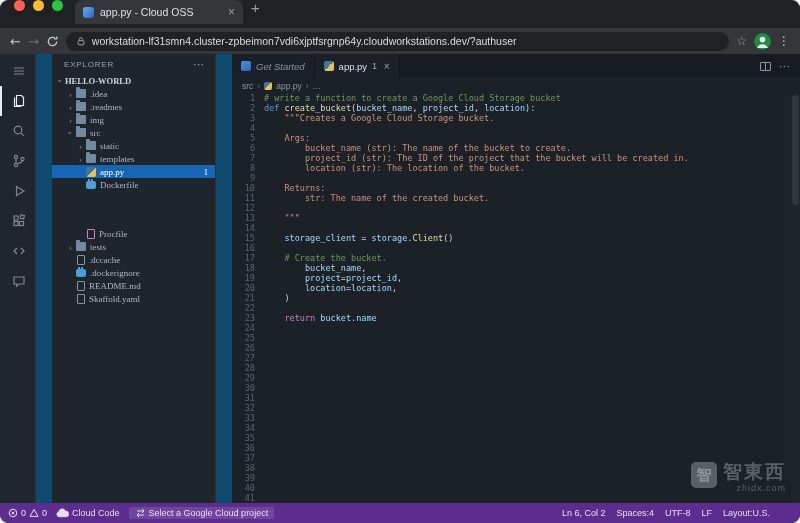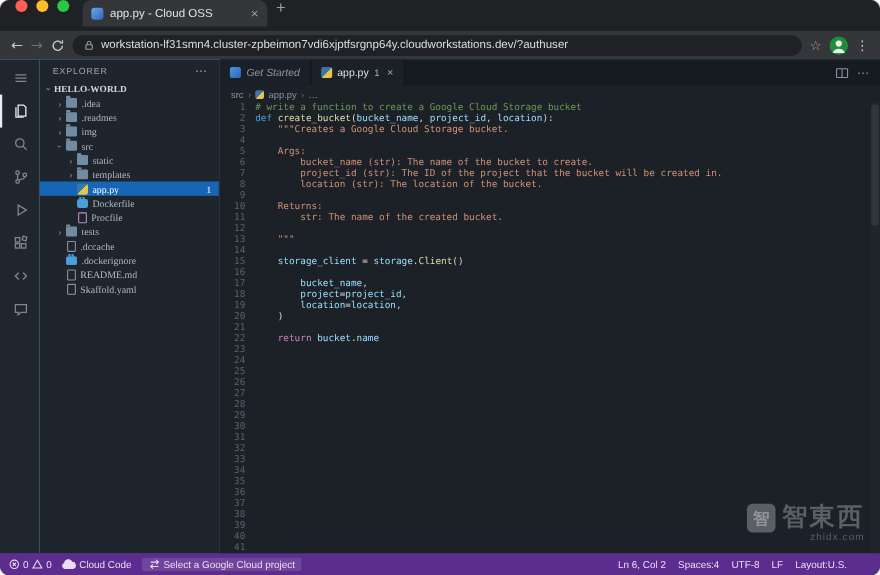--- a/index.html
+++ b/index.html
@@ -20,21 +20,21 @@
   .toolbar { height: 26px; background: #35363a; display: flex; align-items: center; gap: 7px; padding: 0 10px; flex-shrink: 0; }
   .nav-btn { color: #c7cbd1; font-size: 13px; line-height: 1; font-family: "DejaVu Sans", sans-serif; }
   .nav-btn.disabled { color: #6e7176; }
   .omnibox { flex: 1; height: 19px; background: #202124; border-radius: 10px; display: flex; align-items: center; gap: 6px; padding: 0 10px; color: #dadce0; font-size: 10.5px; min-width: 0; }
   .omnibox .url { white-space: nowrap; overflow: hidden; text-overflow: ellipsis; }
   .star { color: #9aa0a6; font-size: 12px; font-family: "DejaVu Sans", sans-serif; }
   .kebab { color: #c7cbd1; font-size: 12px; font-family: "DejaVu Sans", sans-serif; letter-spacing: 0; }
   .avatar { width: 17px; height: 17px; border-radius: 50%; overflow: hidden; flex-shrink: 0; }
 
   
-  .app { flex: 1; display: flex; min-height: 0; background: #7dd3fc; }
+  .app { flex: 1; display: flex; min-height: 0; background: #0c4a6e; gap: 16px; }
   .activity-bar { width: 36px; background: #20262d; border-right: 1px solid rgba(255,255,255,0.06); display: flex; flex-direction: column; align-items: stretch; padding-top: 2px; flex-shrink: 0; }
   .act-item { height: 30px; display: flex; align-items: center; justify-content: center; border-left: 2px solid transparent; }
   .act-item svg { stroke: #7c8690; }
   .act-item.active { border-left-color: #e6edf3; }
   .act-item.active svg { stroke: #e6edf3; }
 
   .sidebar { width: 164px; background: #1f252c; border-right: 1px solid rgba(255,255,255,0.06); display: flex; flex-direction: column; flex-shrink: 0; }
   .sidebar-header { height: 20px; display: flex; align-items: center; justify-content: space-between; padding: 0 10px 0 12px; color: #9da5ad; font-size: 8px; letter-spacing: 0.8px; }
   .sidebar-more { font-size: 11px; color: #9da5ad; font-family: "DejaVu Sans", sans-serif; }
   .tree { flex: 1; overflow: hidden; font-size: 9px; color: #aeb7c0; font-family: Liberation Serif, serif; }
@@ -80,21 +80,21 @@
   .code { flex: 1; overflow: hidden; }
   .code-line { height: 10px; line-height: 10px; white-space: pre; color: #d4d4d4; }
   .tk-c { color: #6a9955; } .tk-k { color: #569cd6; } .tk-r { color: #c586c0; }
   .tk-f { color: #dcdcaa; } .tk-v { color: #9cdcfe; } .tk-s { color: #ce9178; } .tk-p { color: #d4d4d4; }
   .scrollbar { width: 9px; flex-shrink: 0; background: rgba(255,255,255,0.02); }
   .scroll-thumb { margin: 2px 1px; height: 110px; background: rgba(255,255,255,0.08); border-radius: 3px; }
 
   .watermark { position: absolute; right: 14px; bottom: 10px; display: flex; align-items: flex-start; gap: 6px; opacity: 0.55; z-index: 5; }
   .wm-logo { width: 26px; height: 26px; border-radius: 5px; background: #8d9298; color: #f2f3f4; font-size: 15px; font-weight: bold; display: flex; align-items: center; justify-content: center; }
   .wm-text { display: flex; flex-direction: column; align-items: flex-end; color: #8d9298; }
-  .wm-name { font-size: 23px; font-weight: bold; letter-spacing: 2px; line-height: 1; }
+  .wm-name { font-size: 19px; font-weight: bold; letter-spacing: 2px; line-height: 1; }
   .wm-site { font-size: 9px; letter-spacing: 1px; margin-top: 2px; }
 
   .status-bar { height: 20px; background: #5c2d8e; display: flex; align-items: center; padding: 0 8px; color: #e9ddf6; font-size: 9px; gap: 9px; flex-shrink: 0; }
   .sb-item { display: flex; align-items: center; gap: 3px; white-space: nowrap; }
   .sb-item svg { stroke: #e9ddf6; }
   .sb-project { background: rgba(255,255,255,0.12); padding: 1px 6px; border-radius: 2px; }
   .sb-right { margin-left: auto; display: flex; align-items: center; gap: 11px; }
 </style>
 </head>
 <body>
@@ -237,21 +237,21 @@
             <span class="chev"></span>
             <span class="ticon icon-python"></span>
             <span class="tlabel">app.py</span>
             <span class="tbadge">1</span>
           </div>
           <div class="tree-row" style="padding-left: 24px;">
             <span class="chev"></span>
             <span class="ticon icon-docker"></span>
             <span class="tlabel">Dockerfile</span>
           </div>
-          <div class="tree-row" style="padding-left: 24px;">
+          <div class="tree-row" style="padding-left: 24px; margin-top: 36px;">
             <span class="chev"></span>
             <span class="ticon icon-proc"></span>
             <span class="tlabel">Procfile</span>
           </div>
           <div class="tree-row" style="padding-left: 14px;">
             <span class="chev">›</span>
             <span class="ticon icon-folder"></span>
             <span class="tlabel">tests</span>
           </div>
           <div class="tree-row" style="padding-left: 14px;">
@@ -358,20 +358,21 @@
             <div class="code-line"><span class="tk-s">        project_id (str): The ID of the project that the bucket will be created in.</span></div>
             <div class="code-line"><span class="tk-s">        location (str): The location of the bucket.</span></div>
             <div class="code-line">&nbsp;</div>
             <div class="code-line"><span class="tk-s">    Returns:</span></div>
             <div class="code-line"><span class="tk-s">        str: The name of the created bucket.</span></div>
             <div class="code-line">&nbsp;</div>
             <div class="code-line"><span class="tk-s">    """</span></div>
             <div class="code-line"><span class="tk-p">    </span></div>
             <div class="code-line"><span class="tk-p">    </span><span class="tk-v">storage_client</span><span class="tk-p"> = </span><span class="tk-v">storage</span><span class="tk-p">.</span><span class="tk-f">Client</span><span class="tk-p">()</span></div>
             <div class="code-line">&nbsp;</div>
+            <div class="code-line"><span class="tk-p">    </span><span class="tk-c"># Create the bucket.</span></div>
             <div class="code-line"><span class="tk-p">        </span><span class="tk-v">bucket_name</span><span class="tk-p">,</span></div>
             <div class="code-line"><span class="tk-p">        </span><span class="tk-v">project</span><span class="tk-p">=</span><span class="tk-v">project_id</span><span class="tk-p">,</span></div>
             <div class="code-line"><span class="tk-p">        </span><span class="tk-v">location</span><span class="tk-p">=</span><span class="tk-v">location</span><span class="tk-p">,</span></div>
             <div class="code-line"><span class="tk-p">    )</span></div>
             <div class="code-line">&nbsp;</div>
             <div class="code-line"><span class="tk-p">    </span><span class="tk-r">return</span><span class="tk-p"> </span><span class="tk-v">bucket</span><span class="tk-p">.</span><span class="tk-v">name</span></div>
           </div>
         <div class="scrollbar">
             <div class="scroll-thumb"></div>
           </div>

